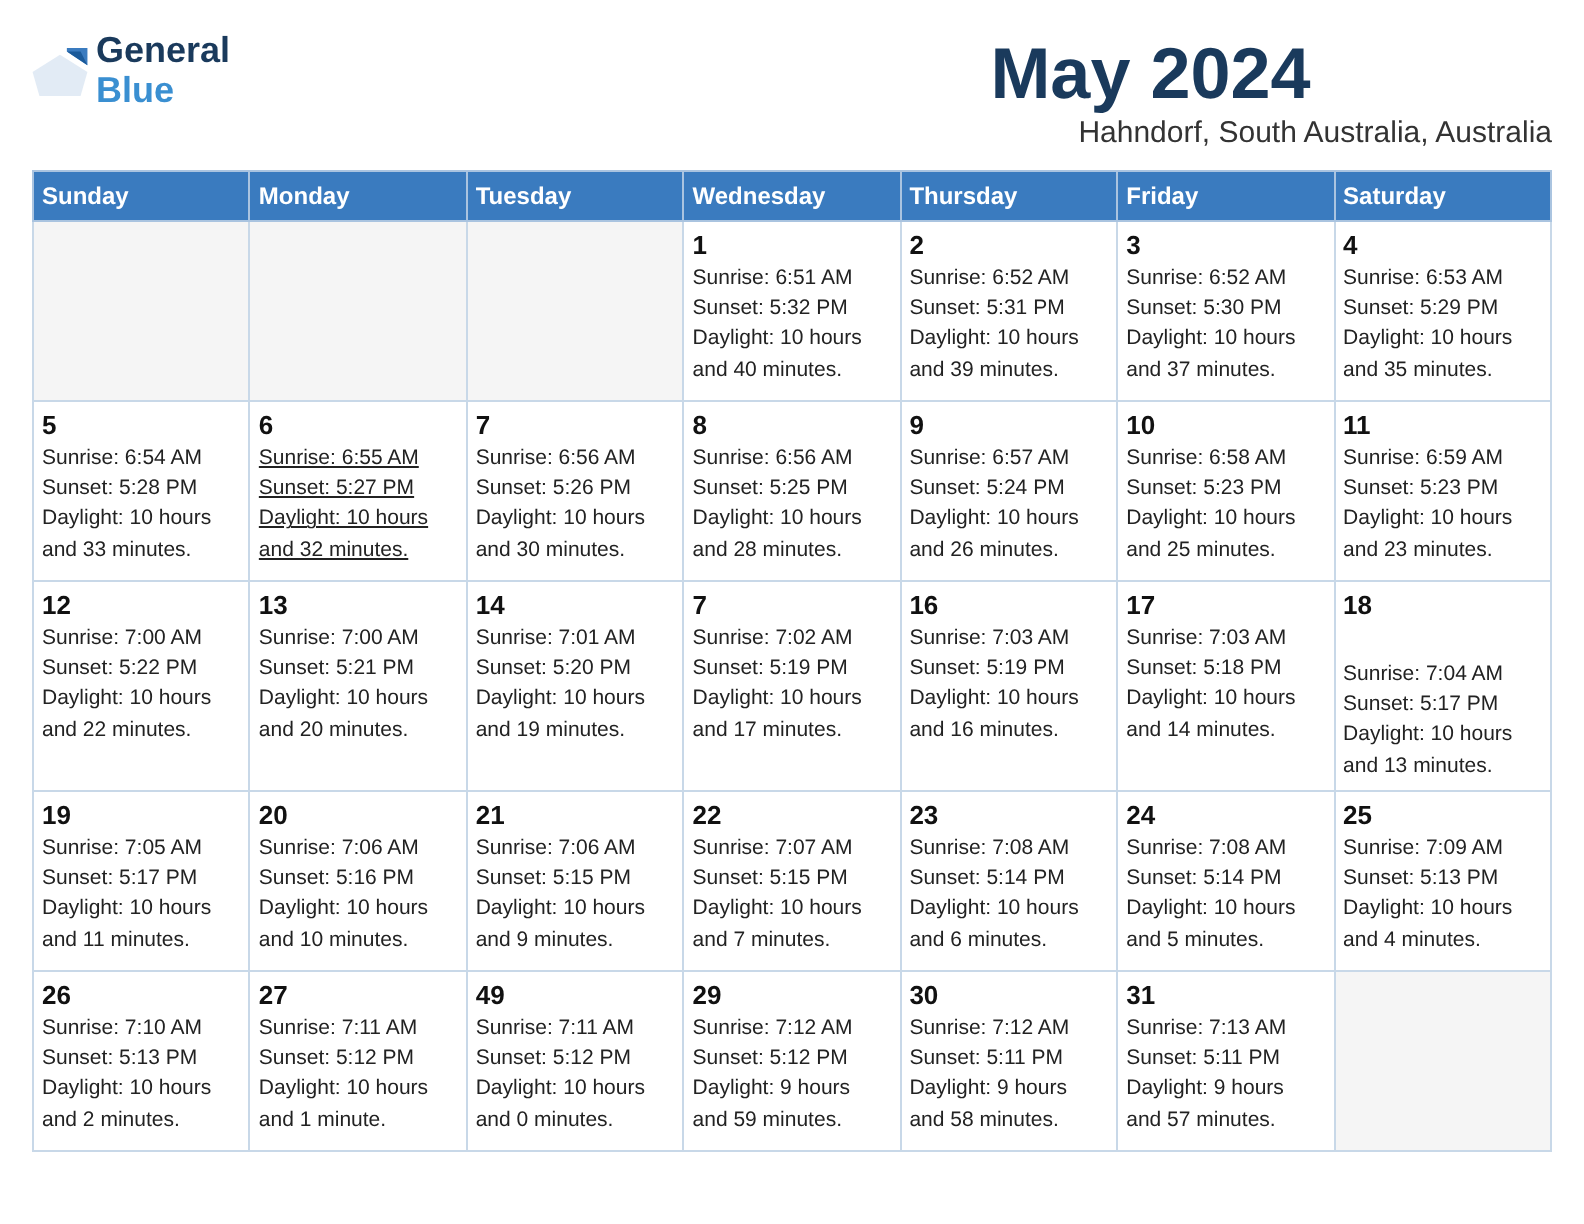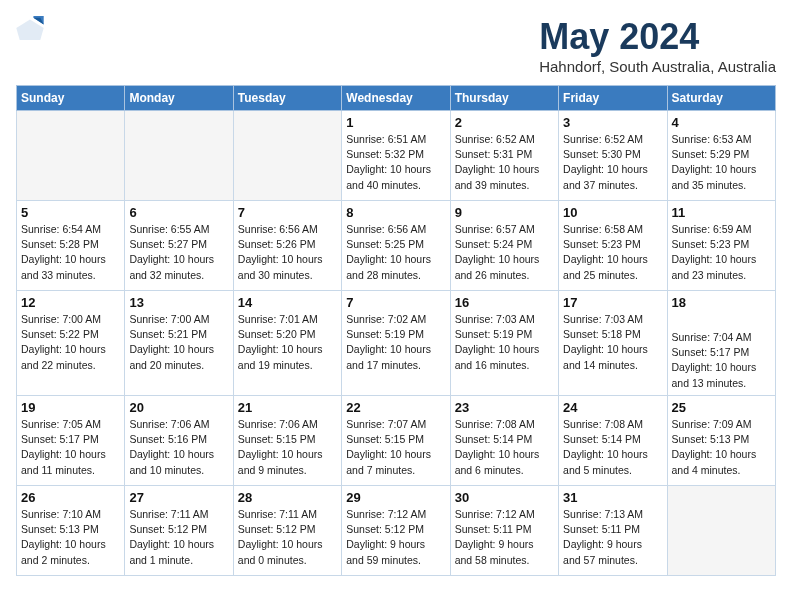--- a/index.html
+++ b/index.html
@@ -38,20 +38,21 @@
       text-align: left;
     }
     .month-title {
       font-size: 36px;
       font-weight: bold;
       color: #1a3a5c;
     }
     .subtitle {
       font-size: 15px;
       color: #333;
+      margin-left: 44px;
     }
     .calendar {
       width: 100%;
       border-collapse: collapse;
       font-size: 11px;
       padding-left: 23px;
     }
     .calendar th {
       background: #3a7bbf;
       color: #fff;
@@ -91,20 +92,24 @@
 <body>
 
 <div class="header">
   <div class="logo">
     <svg class="logo-icon" viewBox="0 0 32 28">
       <rect x="0" y="0" width="32" height="28" fill="none"></rect>
       <polygon points="16,4 32,14 28,28 4,28 0,14" fill="#3a7bbf" opacity="0.15"></polygon>
       <polygon points="20,2 32,10 32,0 20,0" fill="#3a7bbf"></polygon>
       <polygon points="20,2 32,10 28,2" fill="#1a5a9a"></polygon>
     </svg>
+    <div class="logo-text">
+      <div>General</div>
+      <div><span>Blue</span></div>
+    </div>
   </div>
   <div class="title-block">
     <div class="month-title">May 2024</div>
     <div class="subtitle">Hahndorf, South Australia, Australia</div>
   </div>
 </div>
 
 <table class="calendar">
   <thead>
     <tr>
@@ -154,21 +159,21 @@
       <tr class="week-row">
         <td>
           <div class="day-number">5</div>
           <div class="day-info" style="white-space: pre-line;">Sunrise: 6:54 AM
 Sunset: 5:28 PM
 Daylight: 10 hours
 and 33 minutes.</div>
         </td>
         <td>
           <div class="day-number">6</div>
-          <div class="day-info" style="white-space: pre-line;">Sunrise: 6:55 AM
+          <div class="day-info" style="white-space: pre-line; text-decoration: underline;">Sunrise: 6:55 AM
 Sunset: 5:27 PM
 Daylight: 10 hours
 and 32 minutes.</div>
         </td>
         <td>
           <div class="day-number">7</div>
           <div class="day-info" style="white-space: pre-line;">Sunrise: 6:56 AM
 Sunset: 5:26 PM
 Daylight: 10 hours
 and 30 minutes.</div>
@@ -313,21 +318,21 @@
 and 2 minutes.</div>
         </td>
         <td>
           <div class="day-number">27</div>
           <div class="day-info" style="white-space: pre-line;">Sunrise: 7:11 AM
 Sunset: 5:12 PM
 Daylight: 10 hours
 and 1 minute.</div>
         </td>
         <td>
-          <div class="day-number">28</div>
+          <div class="day-number">49</div>
           <div class="day-info" style="white-space: pre-line;">Sunrise: 7:11 AM
 Sunset: 5:12 PM
 Daylight: 10 hours
 and 0 minutes.</div>
         </td>
         <td>
           <div class="day-number">29</div>
           <div class="day-info" style="white-space: pre-line;">Sunrise: 7:12 AM
 Sunset: 5:12 PM
 Daylight: 9 hours

